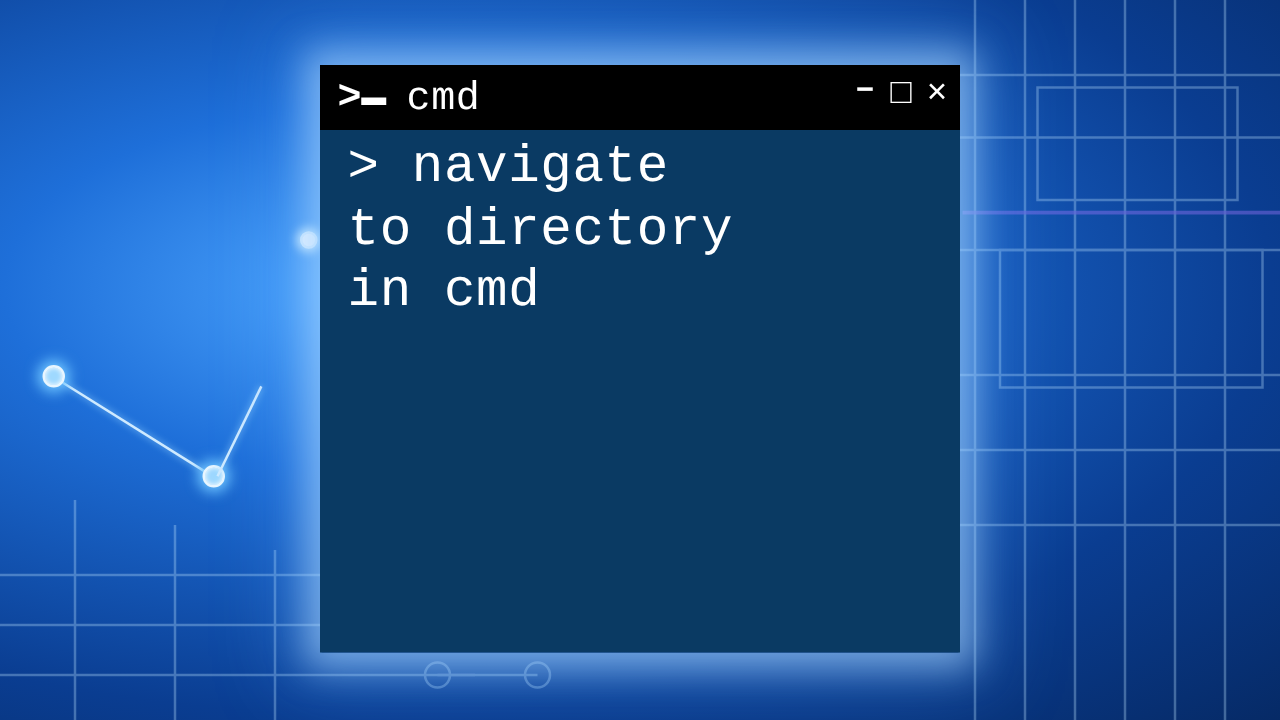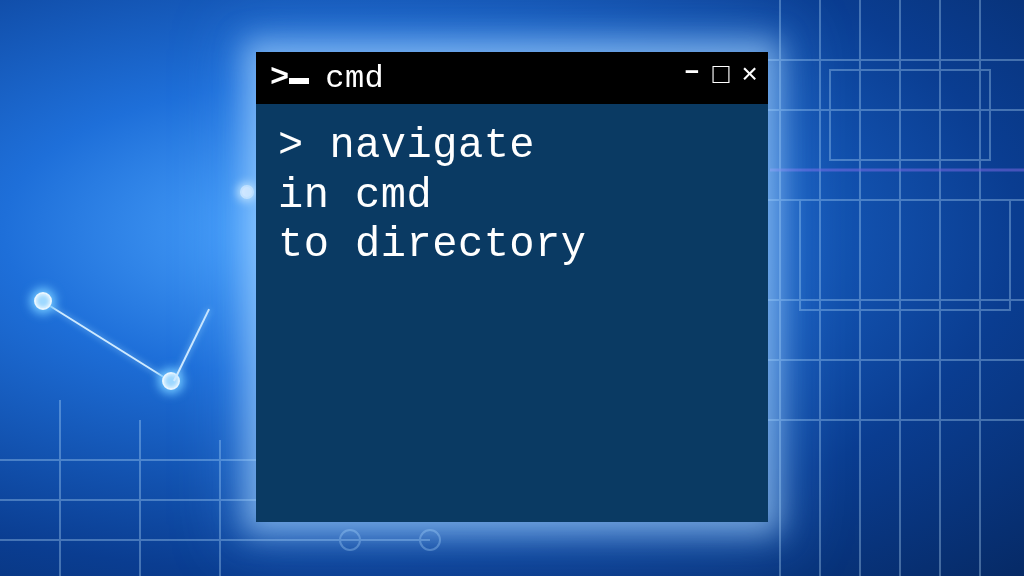--- a/index.html
+++ b/index.html
@@ -45,21 +45,21 @@
       margin-left: 4px;
     }
     .spacer { flex: 1; }
     .win-controls { display: flex; align-items: center; gap: 12px; color: #fff; }
     .win-controls span { font-size: 28px; line-height: 1; cursor: default; }
     .win-min { font-weight: 700; position: relative; top: -6px; }
     .win-max { font-size: 22px; position: relative; top: -2px; }
     .win-close { font-size: 30px; position: relative; top: -2px; }
 
     .terminal-body {
-      background: #0a3a63; height: 418px; padding: 18px 22px;
+      background: #0a3a63; height: 418px; padding: 6px 22px;
       color: #ffffff; font-size: 42px; line-height: 1.18;
       font-family: 'Consolas', 'Menlo', 'Courier New', monospace;
       letter-spacing: 0.5px;
     }
     .terminal-body .line { white-space: pre; }
   </style>
 </head>
 <body>
 
 <div class="bg-lines">
@@ -95,16 +95,16 @@
     <span class="title-text">cmd</span>
     <span class="spacer"></span>
     <div class="win-controls">
       <span class="win-min">–</span>
       <span class="win-max">□</span>
       <span class="win-close">×</span>
     </div>
   </div>
   <div class="terminal-body">
     <div class="line">&gt; navigate</div>
+    <div class="line">to directory</div>
     <div class="line">in cmd</div>
-    <div class="line">to directory</div>
   </div>
 </div>
 
 </body></html>

